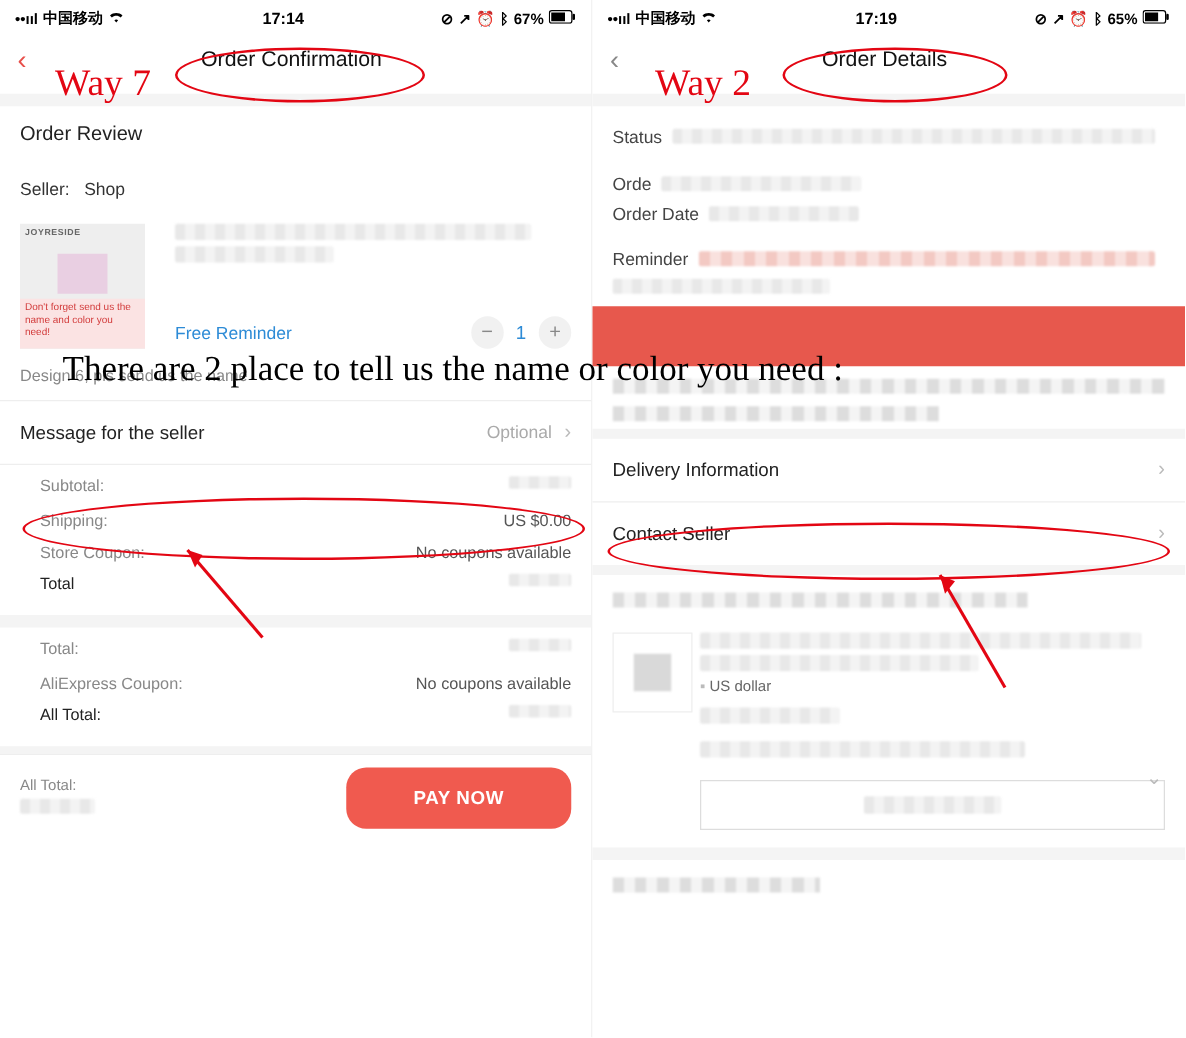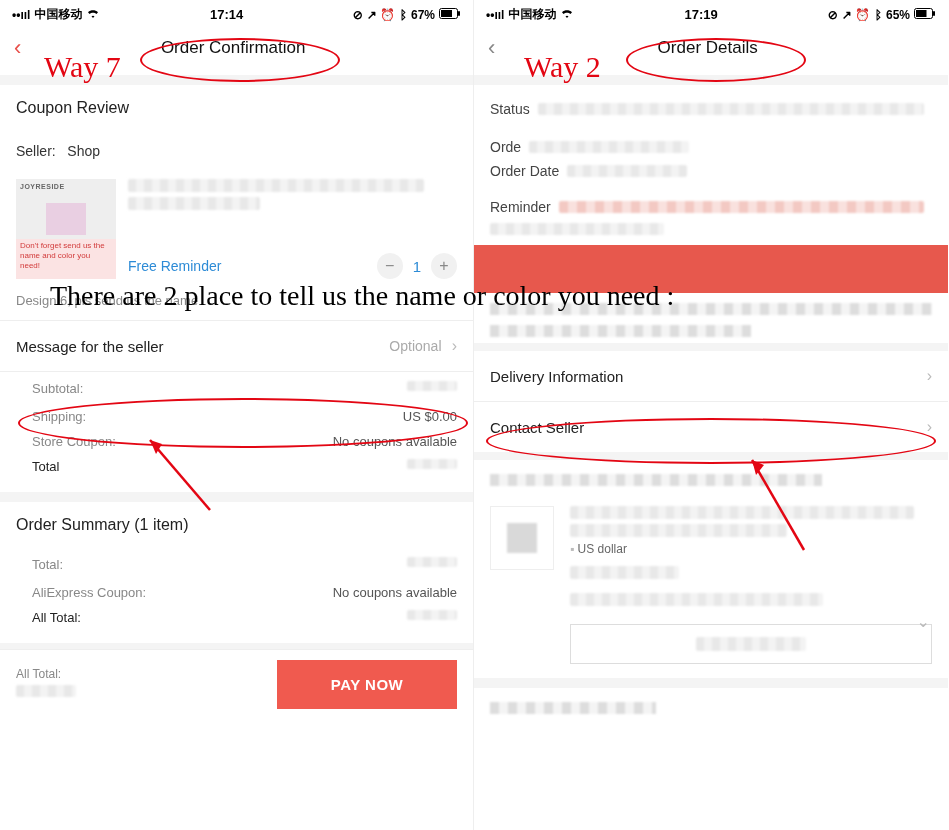--- a/index.html
+++ b/index.html
@@ -92,21 +92,21 @@
   }
   .seller-row {
     padding: 12px 16px;
     font-size: 14px;
     color: #333;
   }
 
   .product-row {
     display: flex;
     padding: 8px 16px 8px 16px;
-    gap: 12px;
+    gap: 24px;
   }
   .product-thumb {
     width: 100px;
     height: 100px;
     background: #eee;
     position: relative;
     overflow: hidden;
     flex-shrink: 0;
   }
   .thumb-brand {
@@ -205,20 +205,21 @@
   }
   .pay-btn {
     background: #f05a4f;
     color: #fff;
     font-weight: 700;
     font-size: 15px;
     letter-spacing: 0.5px;
     padding: 16px 0;
     width: 180px;
     text-align: center;
+    border-radius: 16px;
   }
 
   
   .detail-block { padding: 12px 24px 0 16px; }
   .detail-line { display:flex; align-items:center; font-size: 14px; color:#444; padding: 4px 0;}
   .detail-label { color:#444; margin-right:4px; }
   .red-banner {
     margin: 10px 0 0 0;
     height: 48px;
     background: #e7584d;
@@ -226,21 +227,21 @@
   .pix-strip {
     height: 12px;
     margin: 10px 16px 6px 16px;
     background: repeating-linear-gradient(90deg,#ddd 0 9px,#f4f4f4 9px 18px);
     filter: blur(1px);
   }
   .pix-strip.short { width: 55%; }
 
   .item-card {
     display:flex;
-    gap: 16px;
+    gap: 6px;
     padding: 14px 16px;
   }
   .item-thumb {
     width: 64px; height: 64px;
     border:1px solid #eee;
     display:flex;align-items:center;justify-content:center;
   }
   .item-thumb-inner {
     width: 30px; height: 30px;
     background:#d9d9d9;
@@ -314,21 +315,21 @@
     </div>
 
     <div class="nav-header">
       <span class="back-chev">‹</span>
       <div class="nav-title">Order Confirmation</div>
     </div>
 
     <div class="divider-thick"></div>
 
     <div class="section">
-      <div class="section-title">Coupon Review</div>
+      <div class="section-title">Order Review</div>
     </div>
 
     <div class="seller-row">
       <span class="k">Seller:</span>
       <span>&nbsp;</span>
       <span>Shop</span>
     </div>
 
     <div class="product-row">
       <div class="product-thumb">
@@ -378,23 +379,20 @@
           <span class="v link-blue">No coupons available</span>
         </div>
       <div class="kv-row kv-total">
           <span class="k">Total</span>
           <span class="v"><span class="blur-line" style="width:50px;display:inline-block;height:10px;"></span></span>
         </div>
     </div>
 
     <div class="divider-thick"></div>
 
-    <div class="section">
-      <div class="section-title">Order Summary (1 item)</div>
-    </div>
 
     <div class="kv-rows">
       <div class="kv-row">
           <span class="k">Total:</span>
           <span class="v"><span class="blur-line" style="width:50px;display:inline-block;height:10px;"></span></span>
         </div>
       <div class="kv-row">
           <span class="k">AliExpress Coupon:</span>
           <span class="v link-blue">No coupons available</span>
         </div>

